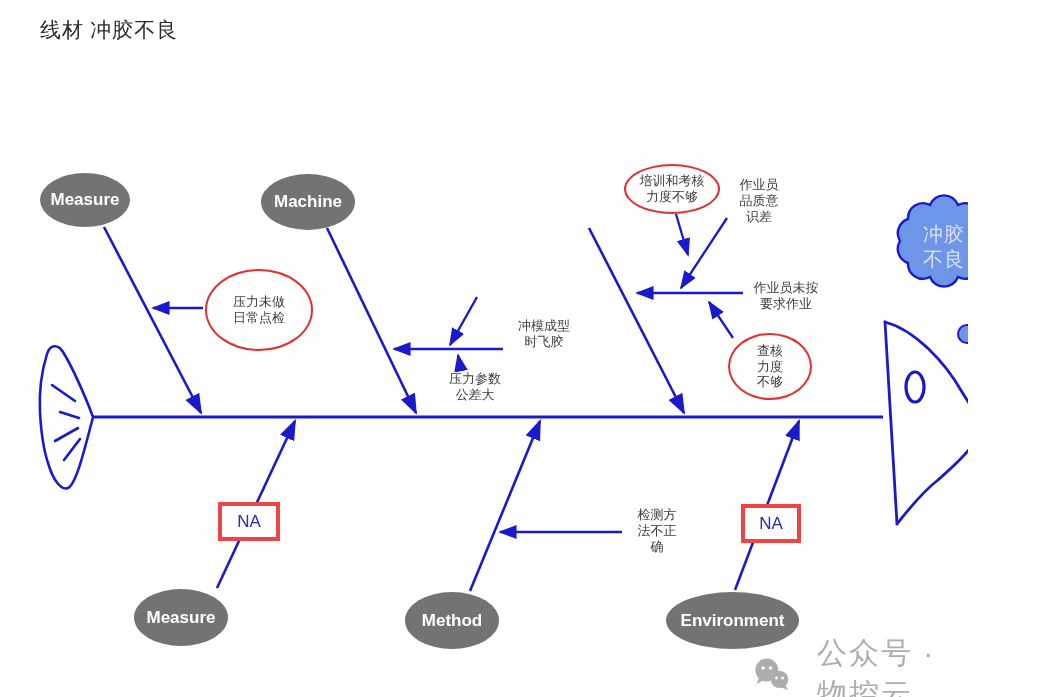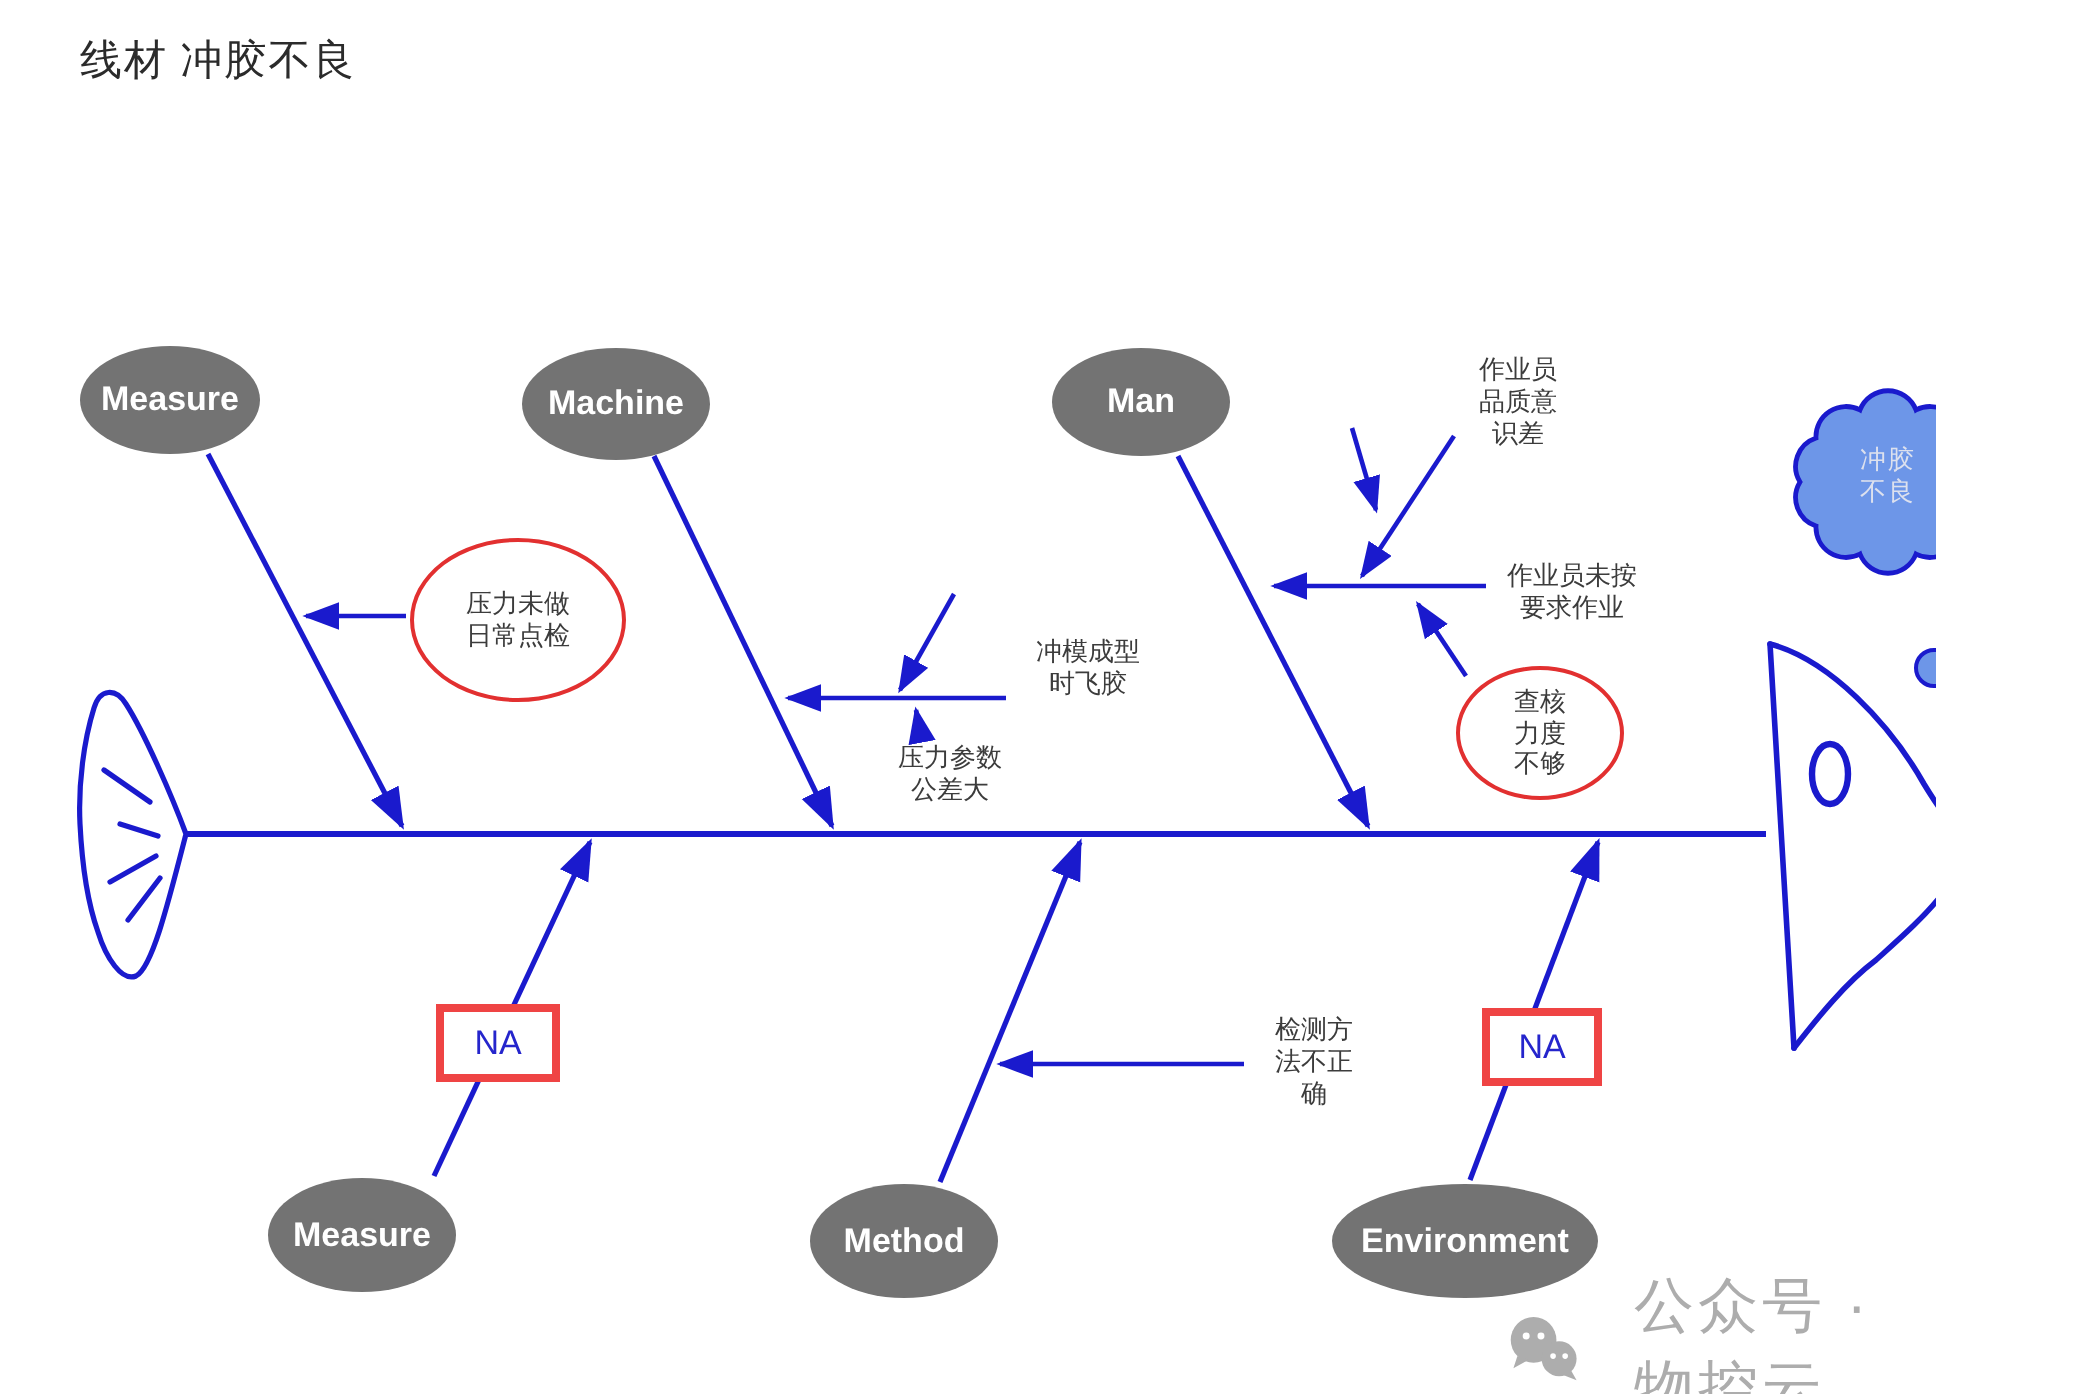--- a/index.html
+++ b/index.html
@@ -39,21 +39,21 @@
   .t3{left:729px;top:177px;width:60px;}
   .t4{left:741px;top:280px;width:90px;}
   .t5{left:627px;top:507px;width:60px;}
   .nabox{
     background:#ffffff;border:4px solid #ef4444;color:#2525cc;font-size:17px;
     display:flex;align-items:center;justify-content:center;
   }
   .na1{left:218px;top:502px;width:54px;height:31px;}
   .na2{left:741px;top:504px;width:52px;height:31px;}
   .cloud-label{
-    left:914px;top:222px;width:60px;color:#dde1ee;font-size:13px;line-height:1.25;
+    left:914px;top:222px;width:60px;color:#dde1ee;font-size:20px;line-height:1.25;
     text-align:center;white-space:pre-line;letter-spacing:1px;
   }
   .watermark{
     left:752px;top:633px;display:flex;align-items:center;gap:26px;color:#adadad;
   }
   .watermark .wm-text{font-size:30px;letter-spacing:2px;}
 </style>
 </head>
 <body>
 
@@ -117,40 +117,41 @@
     </g>
   </svg>
 
   <div class="abs page-title">线材 冲胶不良</div>
 
   <div class="abs nabox na1">NA</div>
   <div class="abs nabox na2">NA</div>
 
   <div class="abs redcircle rc1">压力未做
 日常点检</div>
+  <div class="abs redcircle rc3">培训和考核
+力度不够</div>
   <div class="abs redcircle rc4">查核
 力度
 不够</div>
 
   <div class="abs cause t1">冲模成型
 时飞胶</div>
   <div class="abs cause t2">压力参数
 公差大</div>
   <div class="abs cause t3">作业员
 品质意
 识差</div>
   <div class="abs cause t4">作业员未按
 要求作业</div>
   <div class="abs cause t5">检测方
 法不正
 确</div>
 
   <div class="abs cat cat-measure">Measure</div>
   <div class="abs cat cat-machine">Machine</div>
-  <div class="abs cat cat-man">Man</div>
   <div class="abs cat cat-material">Measure</div>
   <div class="abs cat cat-method">Method</div>
   <div class="abs cat cat-environment">Environment</div>
 
   <div class="abs cloud-label">冲胶
 不良</div>
 
   <div class="abs watermark">
     <svg width="58" height="52" viewBox="0 0 58 52">
       <g fill="#adadad">

